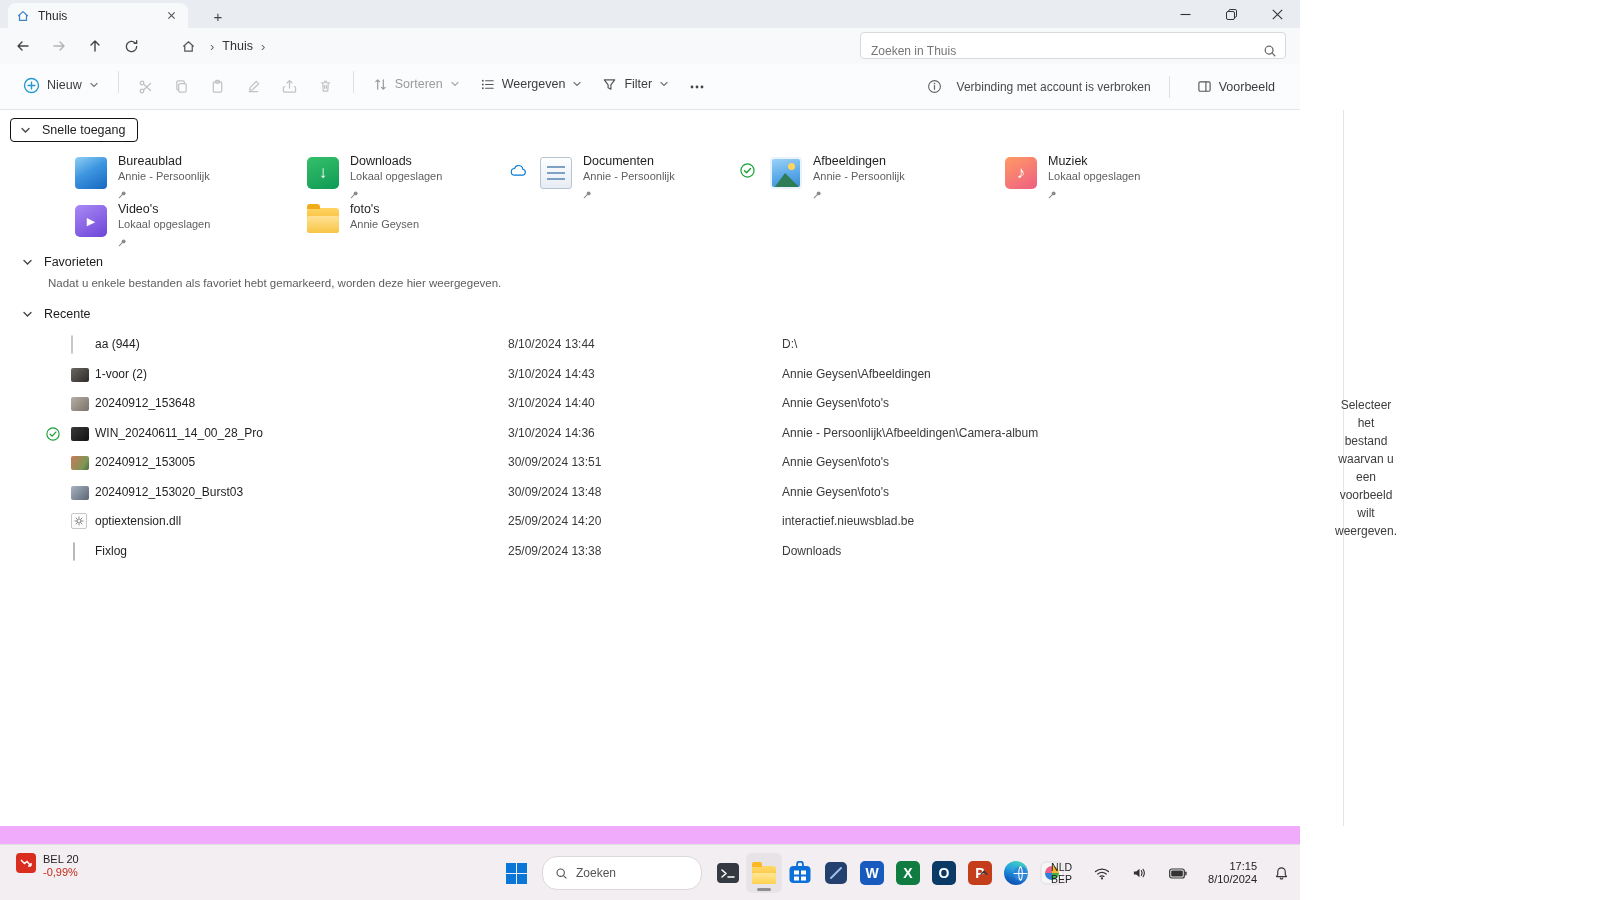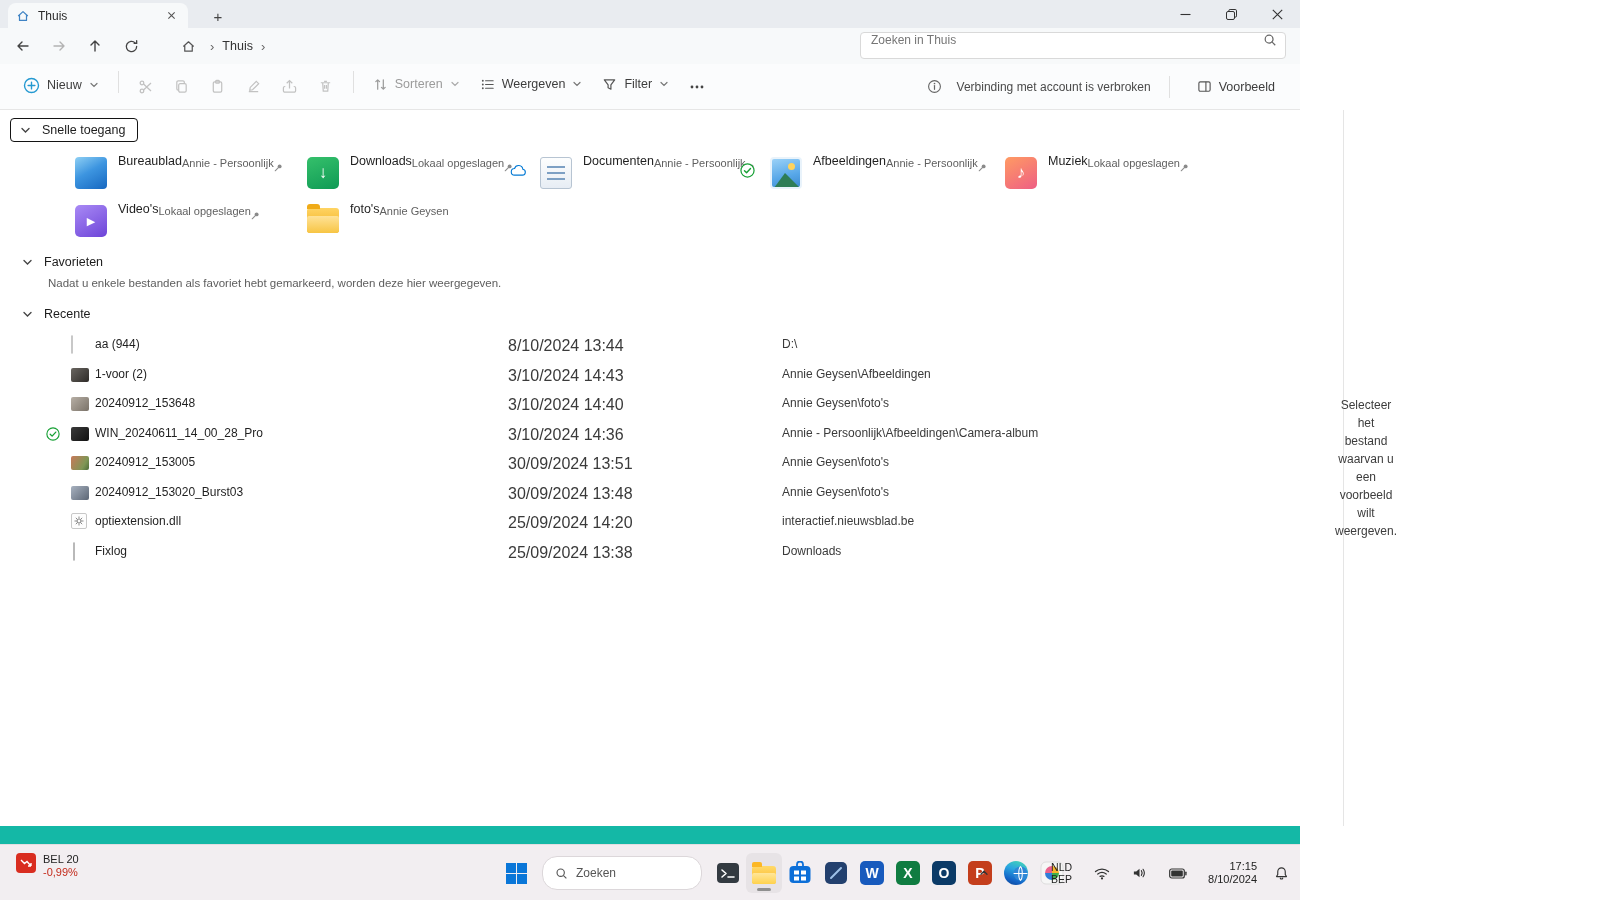--- a/index.html
+++ b/index.html
@@ -1,32 +1,32 @@
 <!DOCTYPE html>
 <html><head>
 <meta charset="utf-8">
 <style>
   *{margin:0;padding:0;box-sizing:border-box}
   html,body{width:1600px;height:900px;overflow:hidden;font-family:"Liberation Sans","DejaVu Sans",sans-serif;background:#fff;-webkit-font-smoothing:antialiased}
-  .screen{position:relative;width:1300px;height:900px;background:#14b8a6}
+  .screen{position:relative;width:1300px;height:900px;background:#f0abfc}
 
   
   .titlebar{position:absolute;top:0;left:0;right:0;height:28px;background:#e9ecf0}
   .tab{position:absolute;left:8px;top:3px;width:180px;height:25px;background:#f7f9fa;border-radius:8px 8px 0 0;display:flex;align-items:center;gap:8px;padding:0 8px;font-size:12px;color:#2b2b2b}
   .tab-close{margin-left:auto;width:18px;height:18px;border-radius:4px;display:flex;align-items:center;justify-content:center;font-size:10px;color:#555;cursor:pointer}
   .newtab{position:absolute;left:206px;top:5px;width:24px;height:22px;border-radius:4px;display:flex;align-items:center;justify-content:center;font-size:15px;color:#444;cursor:pointer}
   .wincontrols{position:absolute;right:0;top:0;height:28px;display:flex}
   .winbtn{width:46px;height:28px;display:flex;align-items:center;justify-content:center;cursor:pointer}
 
   
   .navbar{position:absolute;top:28px;left:0;right:0;height:36px;background:#f7f9fa;display:flex;align-items:center}
   .nav-btn{width:34px;height:30px;margin-left:2px;border-radius:4px;display:flex;align-items:center;justify-content:center;cursor:pointer}
   .crumbs{display:flex;align-items:center;margin-left:26px;gap:8px;font-size:12.5px;color:#333}
   .crumb-sep{color:#666;font-size:13px}
-  .nav-search{position:absolute;right:14px;top:4px;width:426px;height:27px;background:#fff;border:1px solid #d9d9d9;border-radius:4px;display:flex;align-items:flex-start;padding:0 8px 0 10px}
+  .nav-search{position:absolute;right:14px;top:4px;width:426px;height:27px;background:#fff;border:1px solid #d9d9d9;border-radius:4px;display:flex;align-items:flex-end;padding:0 8px 0 10px}
   .nav-search input{flex:1;border:0;outline:0;font-size:12px;color:#444;background:transparent;font-family:inherit}
   .nav-search input::placeholder{color:#767676}
 
   
   .toolbar{position:absolute;top:64px;left:0;right:0;height:46px;background:#fbfcfd;border-bottom:1px solid #e6e6e6;display:flex;align-items:center}
   .tb-left{display:flex;align-items:flex-start;margin-left:14px;gap:2px}
   .tb-btn{display:flex;align-items:center;gap:7px;padding:6px 9px;border-radius:5px;font-size:12.5px;color:#3d3d3d;cursor:pointer;white-space:nowrap}
   .tb-btn.dim{color:#9b9b9b}
   .tb-ico{width:34px;height:32px;display:flex;align-items:center;justify-content:center;border-radius:5px;cursor:pointer}
   .tb-sep{width:1px;height:22px;background:#e0e0e0;margin:0 8px}
@@ -40,21 +40,21 @@
   .preview-pane .msg{font-size:12px;color:#3c3c3c;max-width:240px;line-height:1.5}
 
   .sec-head{position:absolute;display:flex;align-items:center;gap:11px;font-size:12.5px;color:#1c1c1c;cursor:pointer}
   .focus-ring{border:1.6px solid #141414;border-radius:4px;padding:4px 12px 4px 9px;left:10px;top:8px}
   .sec-plain{left:22px}
   .empty-msg{position:absolute;left:48px;top:167px;font-size:11.5px;color:#5d5d5d}
 
   
   .qa-tile{position:absolute;display:flex;gap:11px;cursor:pointer}
   .qa-icon{width:32px;height:32px;flex:none;position:relative;margin-top:2px}
-  .qa-text{display:flex;}
+  .qa-text{display:flex;flex-direction:column}
   .qa-name{font-size:12.5px;color:#1f1f1f;line-height:13px}
   .qa-sub{font-size:11px;color:#5f5f5f;margin-top:2px;line-height:12px}
   .pin{margin-top:3px;height:10px}
   .qa-status{position:absolute;left:-30px;top:8px}
 
   .qa-desktop{background:linear-gradient(150deg,#8fd0f4 0%,#3d95e0 45%,#1667c0 100%);border-radius:4px}
   .qa-downloads{background:linear-gradient(160deg,#35c06b,#0f9a55);border-radius:5px;display:flex;align-items:center;justify-content:center}
   .qa-downloads::after{content:"↓";color:#fff;font-size:17px;font-weight:bold}
   .qa-documents{background:linear-gradient(#fdfefe,#e7edf4);border:1px solid #b7c4d2;border-radius:3px}
   .qa-documents::after{content:"";position:absolute;left:6px;right:6px;top:8px;height:15px;background:repeating-linear-gradient(#7da0c4 0 2px,transparent 2px 6px)}
@@ -68,21 +68,21 @@
   .qa-folder{margin-top:5px;height:25px;background:linear-gradient(#ffd463,#f0ab17);border-radius:3px;position:relative}
   .qa-folder::before{content:"";position:absolute;top:-4px;left:0;width:13px;height:5px;border-radius:3px 3px 0 0;background:#f0ab17}
   .qa-folder::after{content:"";position:absolute;left:0;right:0;bottom:0;height:17px;background:linear-gradient(#ffe296,#f7c544);border-radius:2px 2px 3px 3px}
 
   
   .files{position:absolute;left:0;top:220px;right:12px}
   .frow{position:relative;height:29.5px;cursor:pointer}
   .f-status{position:absolute;left:46px;top:8px}
   .f-icon{position:absolute;left:71px;top:6px}
   .f-name{position:absolute;left:95px;top:7px;font-size:12px;color:#1f1f1f}
-  .f-date{position:absolute;left:508px;top:7px;font-size:16px;color:#3a3a3a}
+  .f-date{position:absolute;left:508px;top:7px;font-size:12px;color:#3a3a3a}
   .f-loc{position:absolute;left:782px;top:7px;font-size:12px;color:#3a3a3a}
 
   .fi-media{width:16px;height:16px;background:#fff;border:1px solid #c8c8c8;border-radius:2px;position:relative}
   .fi-media::after{content:"";position:absolute;inset:3px;background:linear-gradient(135deg,#62b1e8,#2667c9);border-radius:1px}
   .fi-img{width:18px;height:14px;border-radius:2px;margin-top:2px}
   .v-dark{background:linear-gradient(135deg,#6a6661,#2e2b28)}
   .v-gray{background:linear-gradient(135deg,#b7afa5,#7a7268)}
   .v-black{background:linear-gradient(135deg,#3a3a3a,#111)}
   .v-warm{background:linear-gradient(120deg,#c8795a,#7e9655 70%,#4c6b3a)}
   .v-cool{background:linear-gradient(135deg,#a8b2c0,#5c6675)}

